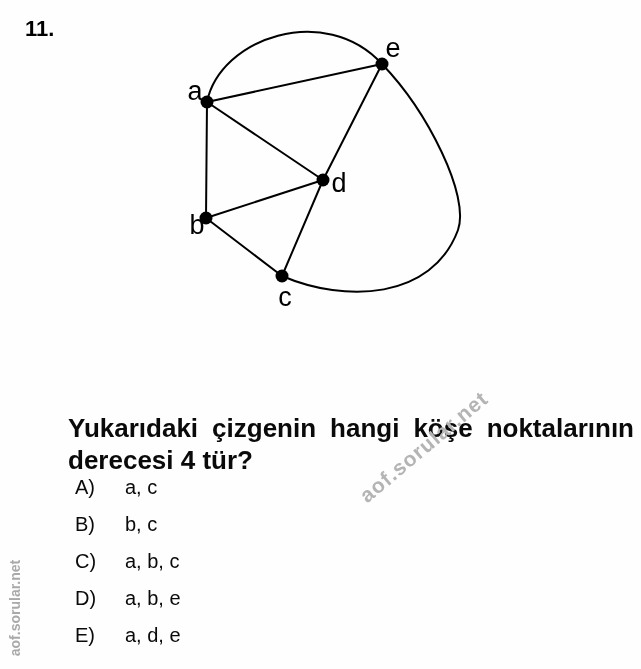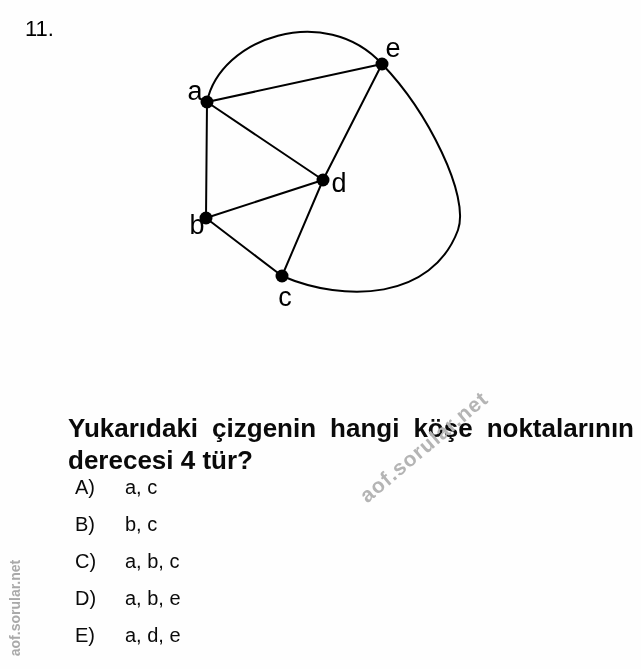--- a/index.html
+++ b/index.html
@@ -5,21 +5,21 @@
   html, body { margin: 0; padding: 0; }
   body {
     width: 641px; height: 669px;
     background: #fefefe;
     font-family: "Liberation Sans", sans-serif;
     position: relative;
     overflow: hidden;
   }
   .qnum {
     position: absolute; left: 25px; top: 16px;
-    font-size: 22px; font-weight: normal; color: #000;
+    font-size: 22px; font-weight: bold; color: #000;
   }
   #graph {
     position: absolute; left: 0; top: 0;
     width: 510px; height: 340px;
   }
   .question {
     position: absolute; left: 68px; top: 388px; width: 566px;
     font-size: 26px; line-height: 32px; font-weight: bold;
     color: #0a0a0a; text-align: justify; margin-top: 24px;
   }

